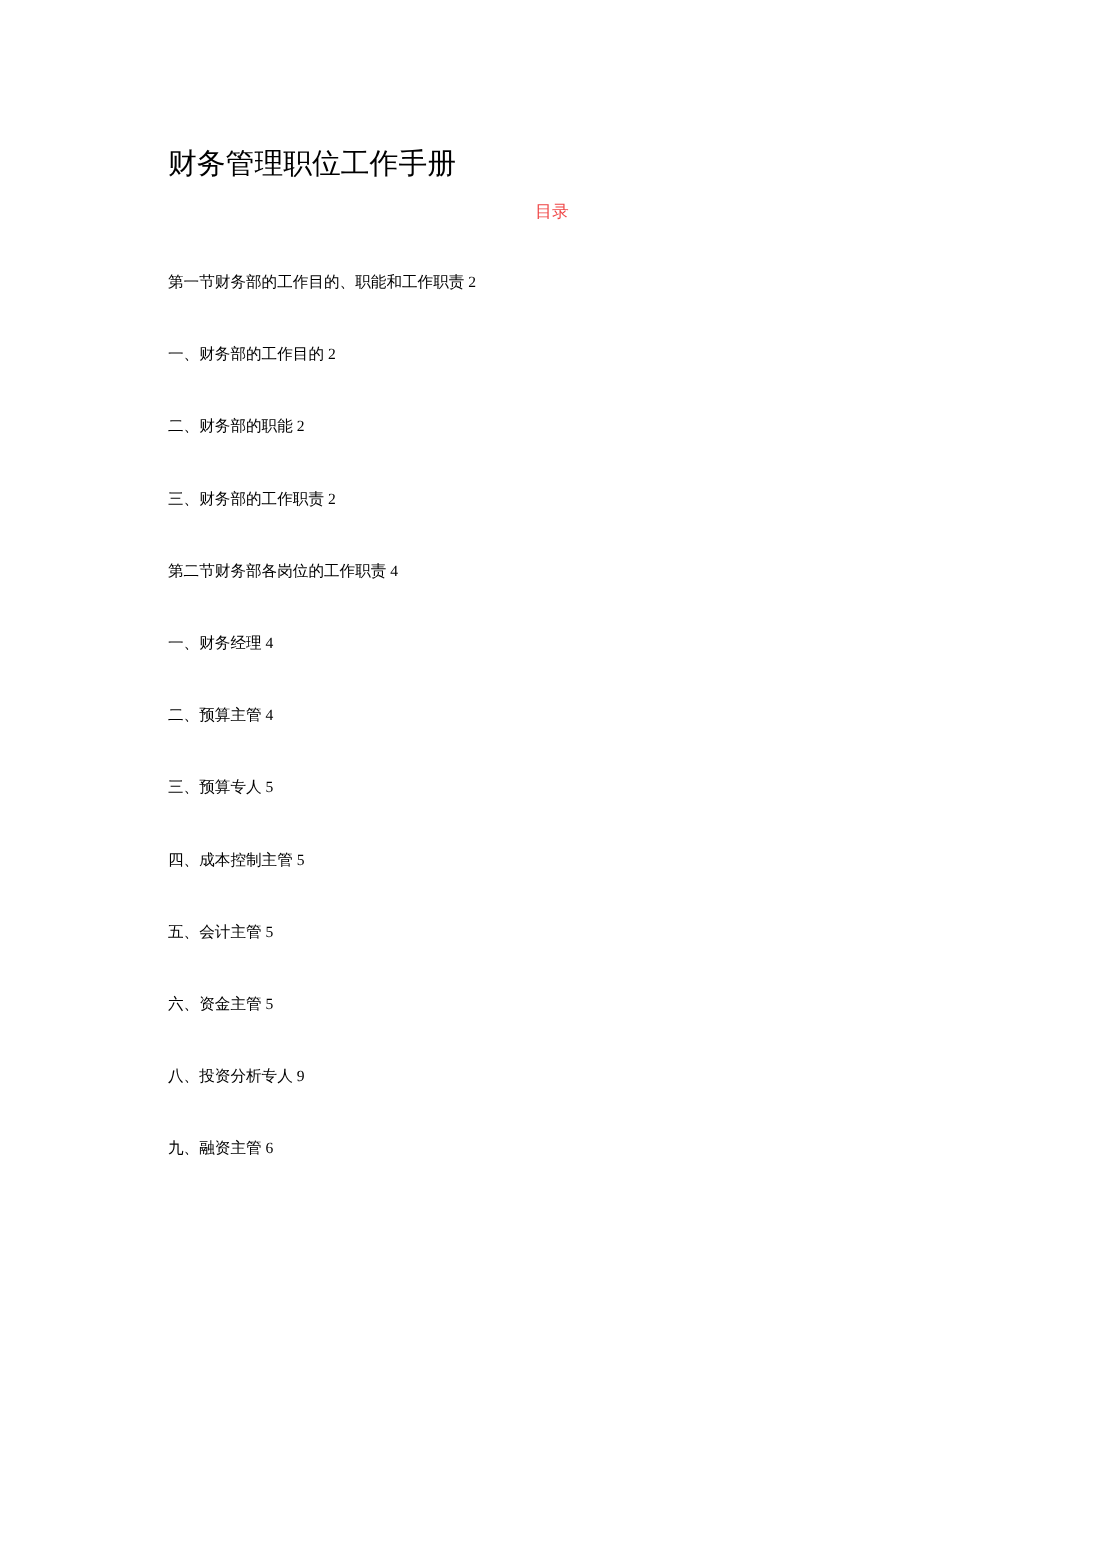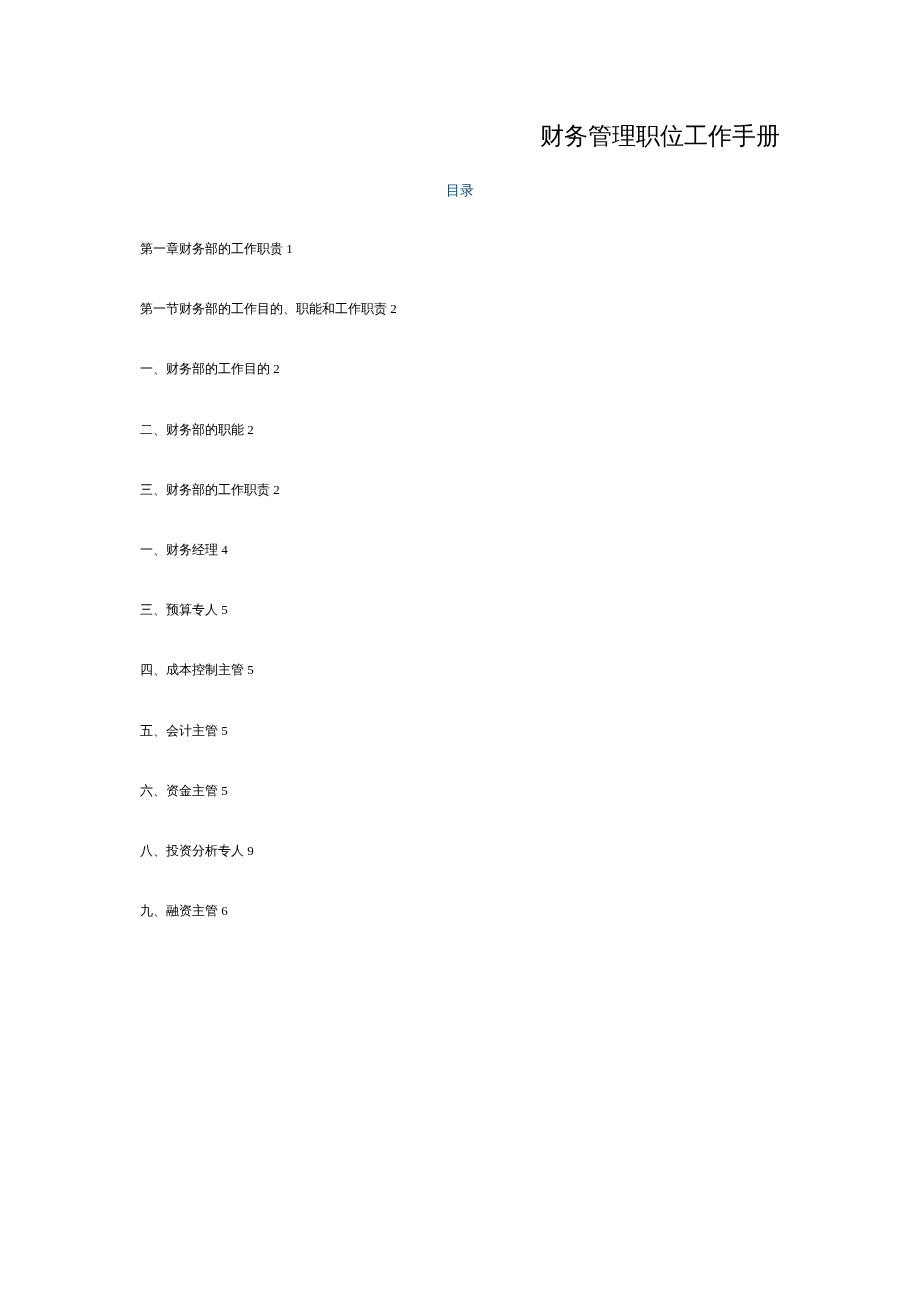--- a/index.html
+++ b/index.html
@@ -11,51 +11,52 @@
       background: #ffffff;
       font-family: "SimSun", "宋体", serif;
       width: 920px;
       height: 1301px;
       position: relative;
     }
     .page {
       padding: 120px 140px 60px 140px;
     }
     .title {
-      text-align: right;
+      text-align: left;
       font-size: 24px;
       font-weight: normal;
       font-family: "SimSun", "宋体", serif;
       color: #000;
-      margin-bottom: 30px;
+      margin-bottom: 16px;
     }
     .subtitle {
       text-align: center;
       font-size: 14px;
-      color: #0c4a6e;
+      color: #ef4444;
       margin-bottom: 40px;
     }
     .toc-entry {
       font-size: 13px;
       color: #000;
       margin-bottom: 42px;
       line-height: 1.4;
     }
   </style>
 </head>
 <body>
 
 <div class="page">
   <h1 class="title">财务管理职位工作手册</h1>
   <div class="subtitle">目录</div>
-  <div class="toc-entry">第一章财务部的工作职贵 1</div>
   <div class="toc-entry">第一节财务部的工作目的、职能和工作职责 2</div>
   <div class="toc-entry">一、财务部的工作目的 2</div>
   <div class="toc-entry">二、财务部的职能 2</div>
   <div class="toc-entry">三、财务部的工作职责 2</div>
+  <div class="toc-entry">第二节财务部各岗位的工作职责 4</div>
   <div class="toc-entry">一、财务经理 4</div>
+  <div class="toc-entry">二、预算主管 4</div>
   <div class="toc-entry">三、预算专人 5</div>
   <div class="toc-entry">四、成本控制主管 5</div>
   <div class="toc-entry">五、会计主管 5</div>
   <div class="toc-entry">六、资金主管 5</div>
   <div class="toc-entry">八、投资分析专人 9</div>
   <div class="toc-entry">九、融资主管 6</div>
 </div>
 
 </body></html>

